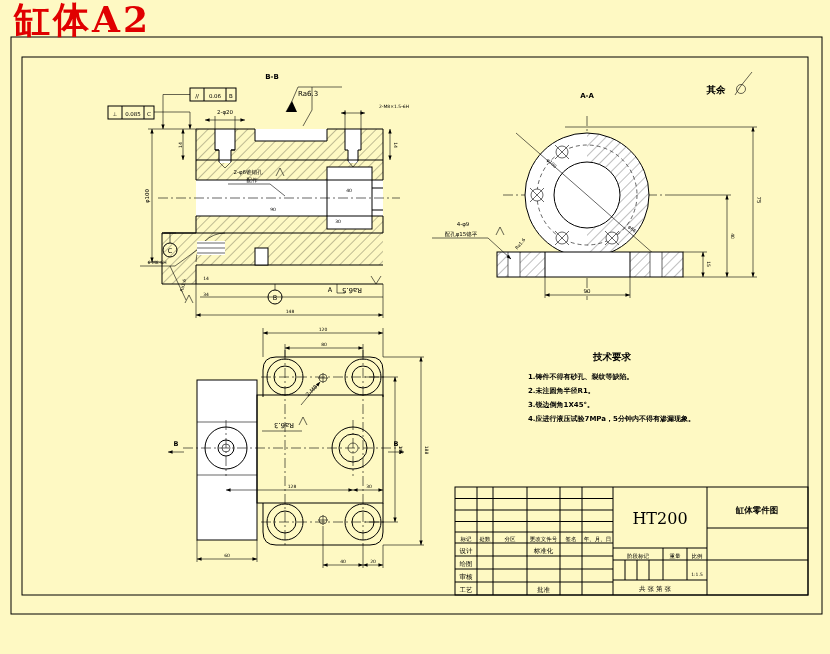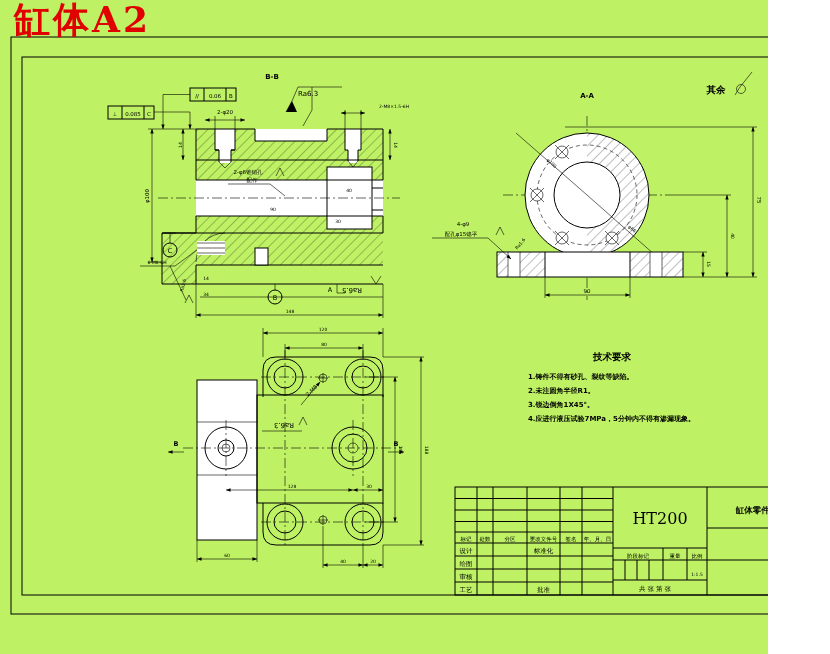--- a/index.html
+++ b/index.html
@@ -1,16 +1,16 @@
 <!DOCTYPE html>
 <html><head>
 <meta charset="utf-8">
 <style>
   html,body{margin:0;padding:0;background:#fff;}
-  .page{position:relative;width:768px;height:654px;background:#bef264;overflow:hidden;
+  .page{position:relative;width:830px;height:654px;background:#fef9c3;overflow:hidden;
         font-family:"DejaVu Sans",sans-serif;}
   .red-title{position:absolute;left:14px;top:-4px;font-family:"DejaVu Serif",serif;
         font-size:36px;font-weight:bold;color:#e00000;letter-spacing:3px;z-index:5;}
   svg text{font-family:"DejaVu Sans",sans-serif;fill:#000;}
   .ln{stroke:#000;stroke-width:1;fill:none;}
   .tn{stroke:#000;stroke-width:.6;fill:none;}
   .cl{stroke:#000;stroke-width:.6;fill:none;stroke-dasharray:10 3 2 3;}
   .dsh{stroke:#000;stroke-width:.6;fill:none;stroke-dasharray:4 3;}
   .dim{stroke:#000;stroke-width:.6;fill:none;marker-start:url(#ar);marker-end:url(#ar);}
   .hat{fill:url(#hatch);stroke:none;}

